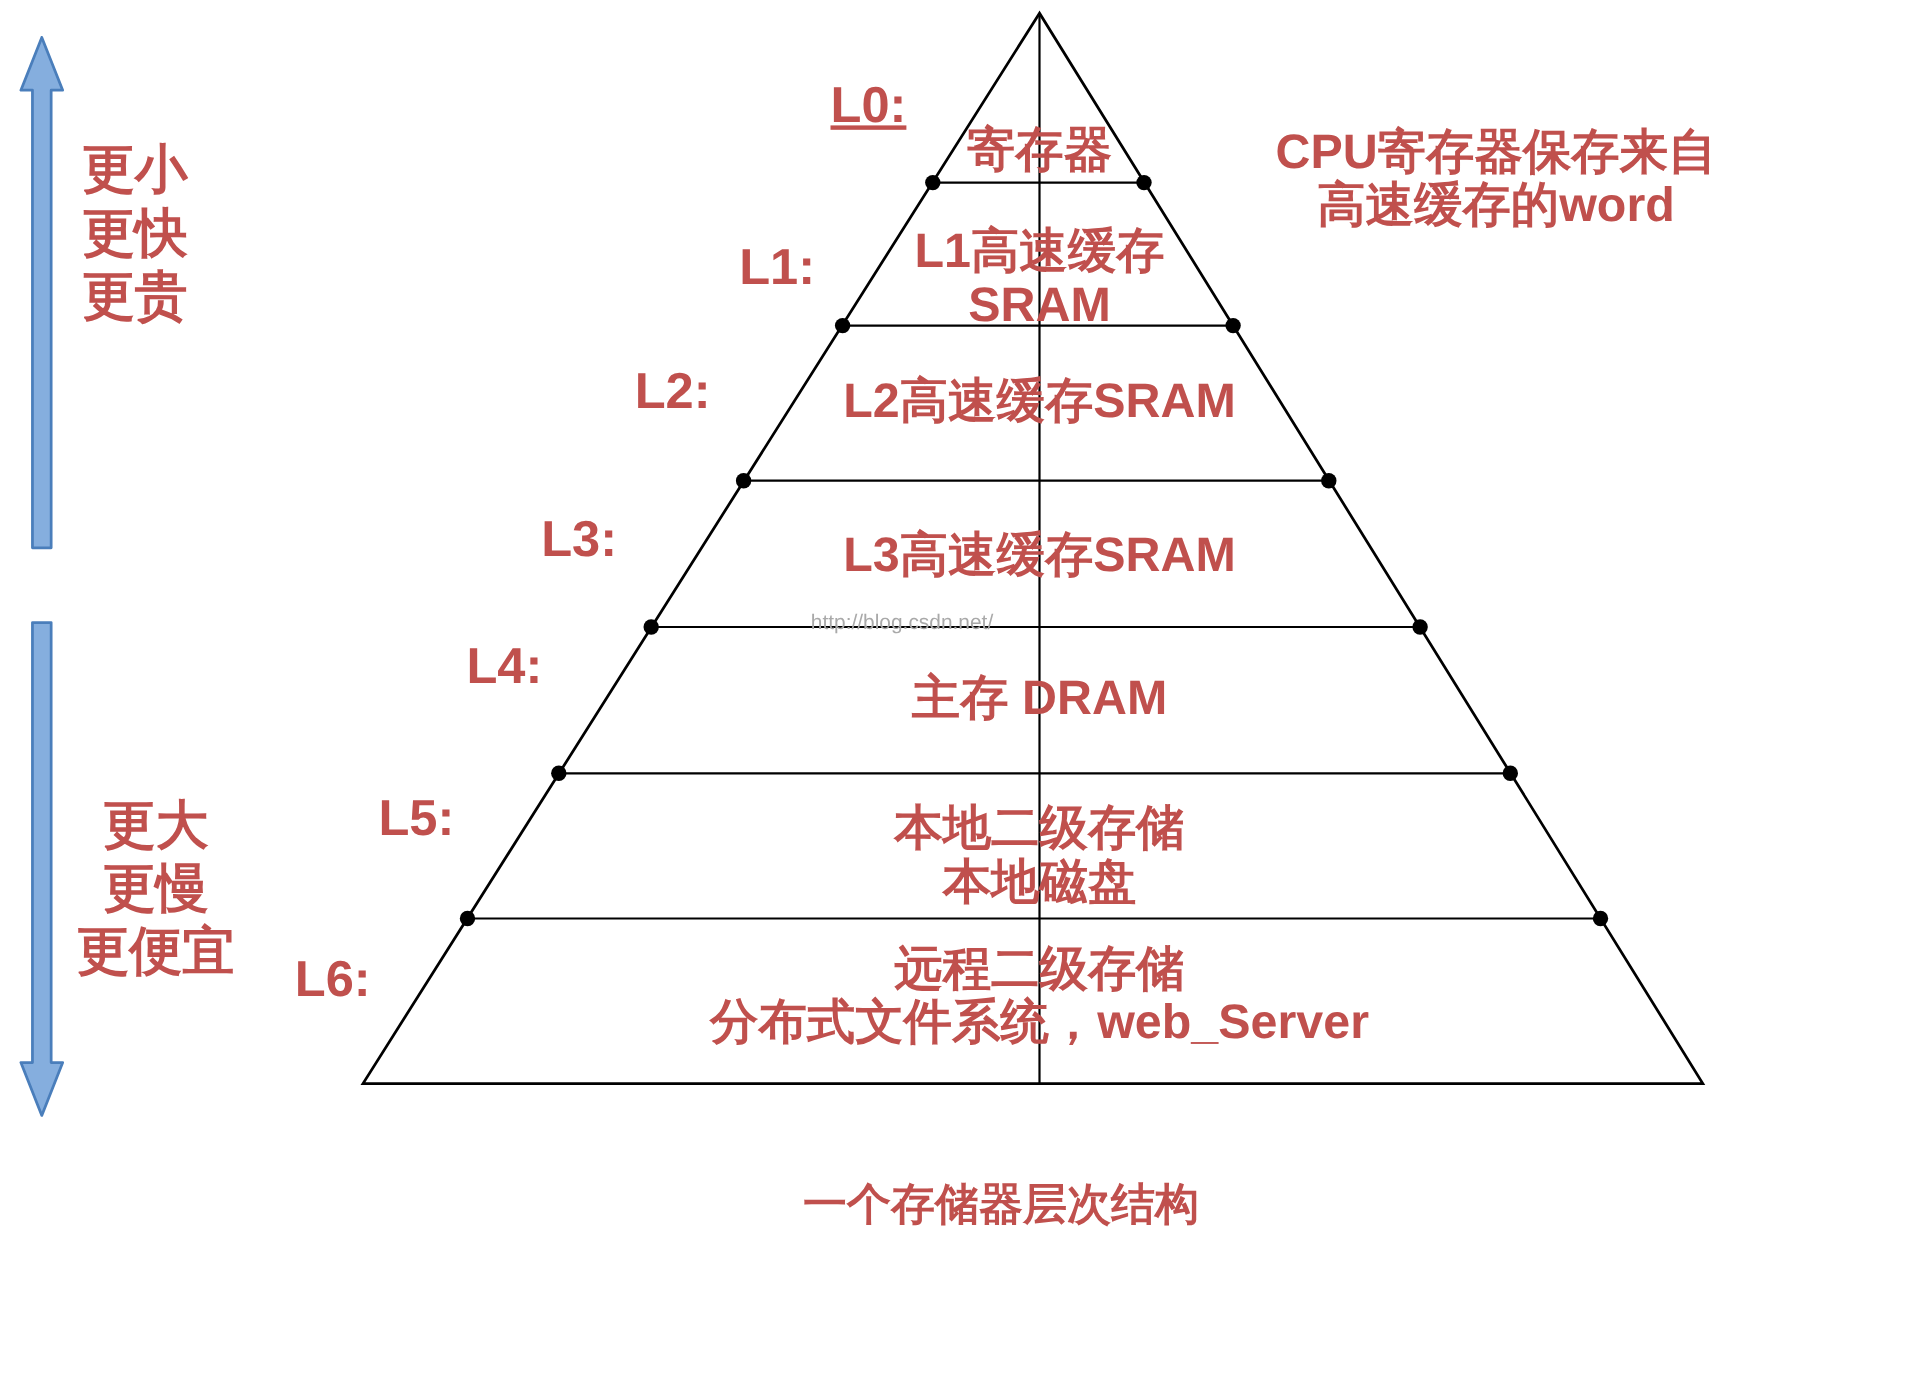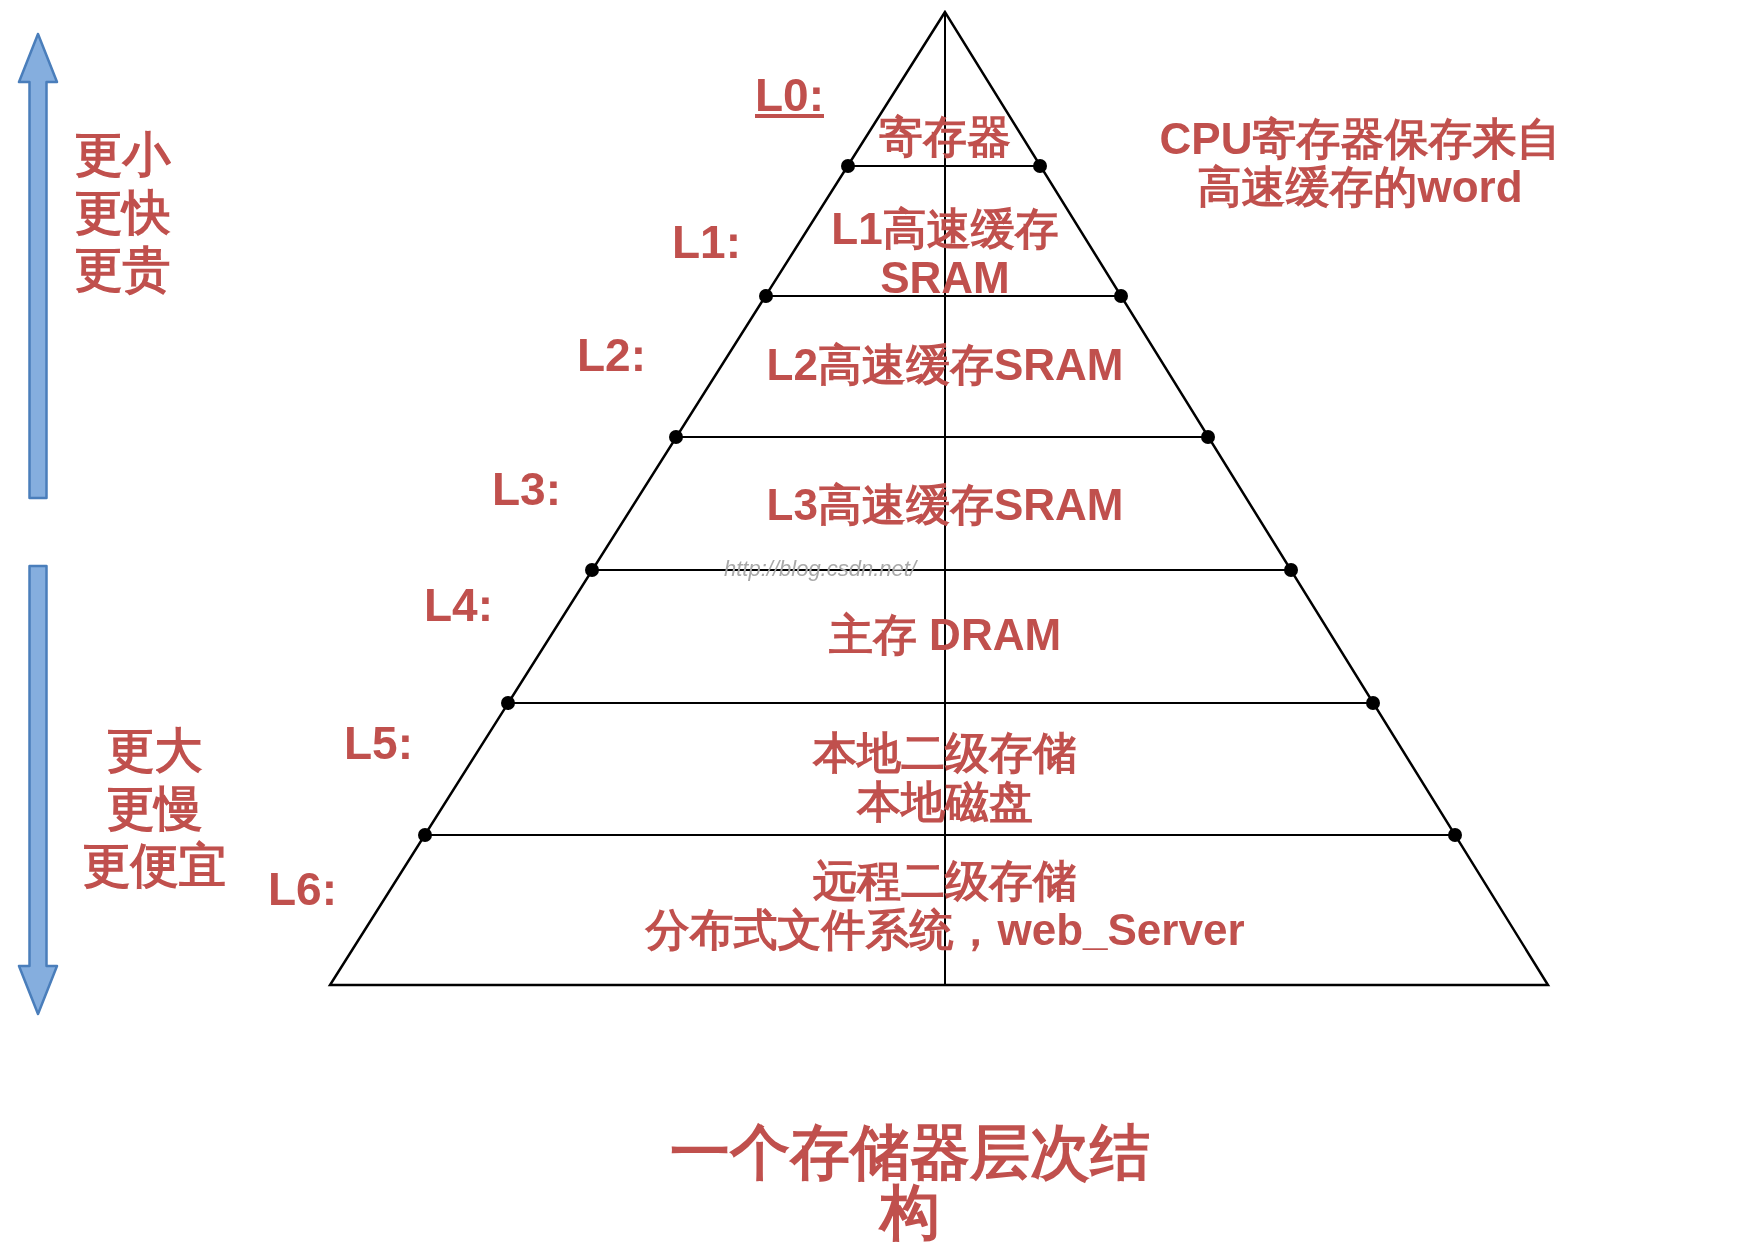--- a/index.html
+++ b/index.html
@@ -63,34 +63,32 @@
   .right-note {
     font-size: 44px;
     line-height: 1.1;
     text-align: center;
   }
   .watermark {
     position: absolute;
     left: 690px;
     top: 556px;
     width: 260px;
-    font-size: 22px;
-    font-style: italic;
+    font-size: 19px;
     color: #a9a9a9;
     font-weight: 400;
     text-align: center;
   }
   .caption {
     left: 650px;
     top: 1075px;
     width: 520px;
     text-align: center;
-    font-size: 60px;
+    font-size: 40px;
     line-height: 1.0;
-    margin-top: 48px;
   }
 </style>
 </head>
 <body>
 
 <div id="stage">
 
   <svg class="diagram" width="1753" height="1255" viewBox="0 0 1753 1255">
 
     <polygon class="arrow" points="38,34 19,82 29.5,82 29.5,498 46.5,498 46.5,82 57,82"></polygon>
@@ -117,21 +115,21 @@
     <circle class="dot" cx="1291" cy="570" r="7"></circle>
     <circle class="dot" cx="508" cy="703" r="7"></circle>
     <circle class="dot" cx="1373" cy="703" r="7"></circle>
     <circle class="dot" cx="425" cy="835" r="7"></circle>
     <circle class="dot" cx="1455" cy="835" r="7"></circle>
   </svg>
 
   <div class="txt side-note" style="left:30px; top:126px; width:185px;">更小
 更快
 更贵</div>
-  <div class="txt side-note" style="left:30px; top:722px; width:185px;padding-left:32px;">更大
+  <div class="txt side-note" style="left:17px; top:722px; width:185px;padding-left:32px;">更大
 更慢
 更便宜</div>
 
   <div class="txt lvl-id" style="left:755px; top:72px;text-decoration:underline;">L0:</div>
   <div class="txt lvl-id" style="left:672px; top:219px;">L1:</div>
   <div class="txt lvl-id" style="left:577px; top:332px;">L2:</div>
   <div class="txt lvl-id" style="left:492px; top:466px;">L3:</div>
   <div class="txt lvl-id" style="left:424px; top:582px;">L4:</div>
   <div class="txt lvl-id" style="left:344px; top:720px;">L5:</div>
   <div class="txt lvl-id" style="left:268px; top:866px;">L6:</div>

